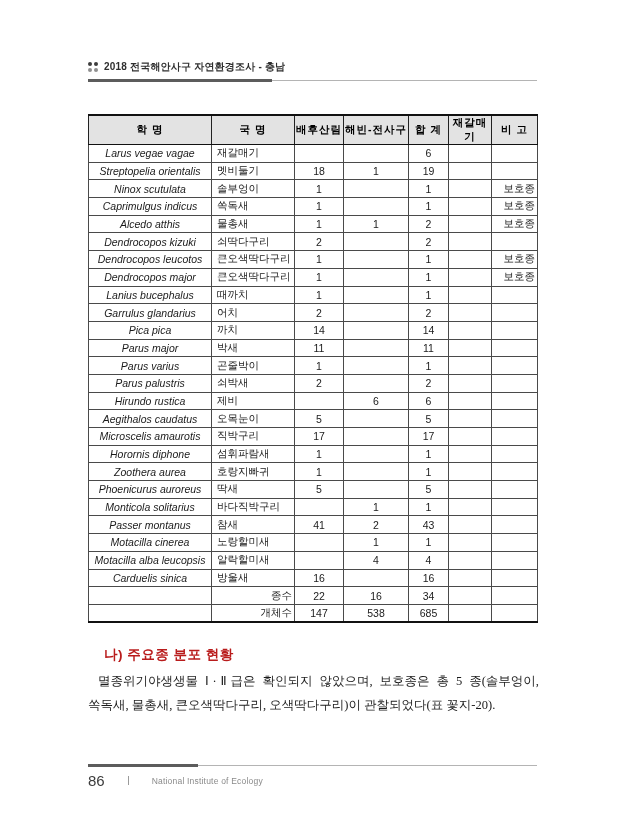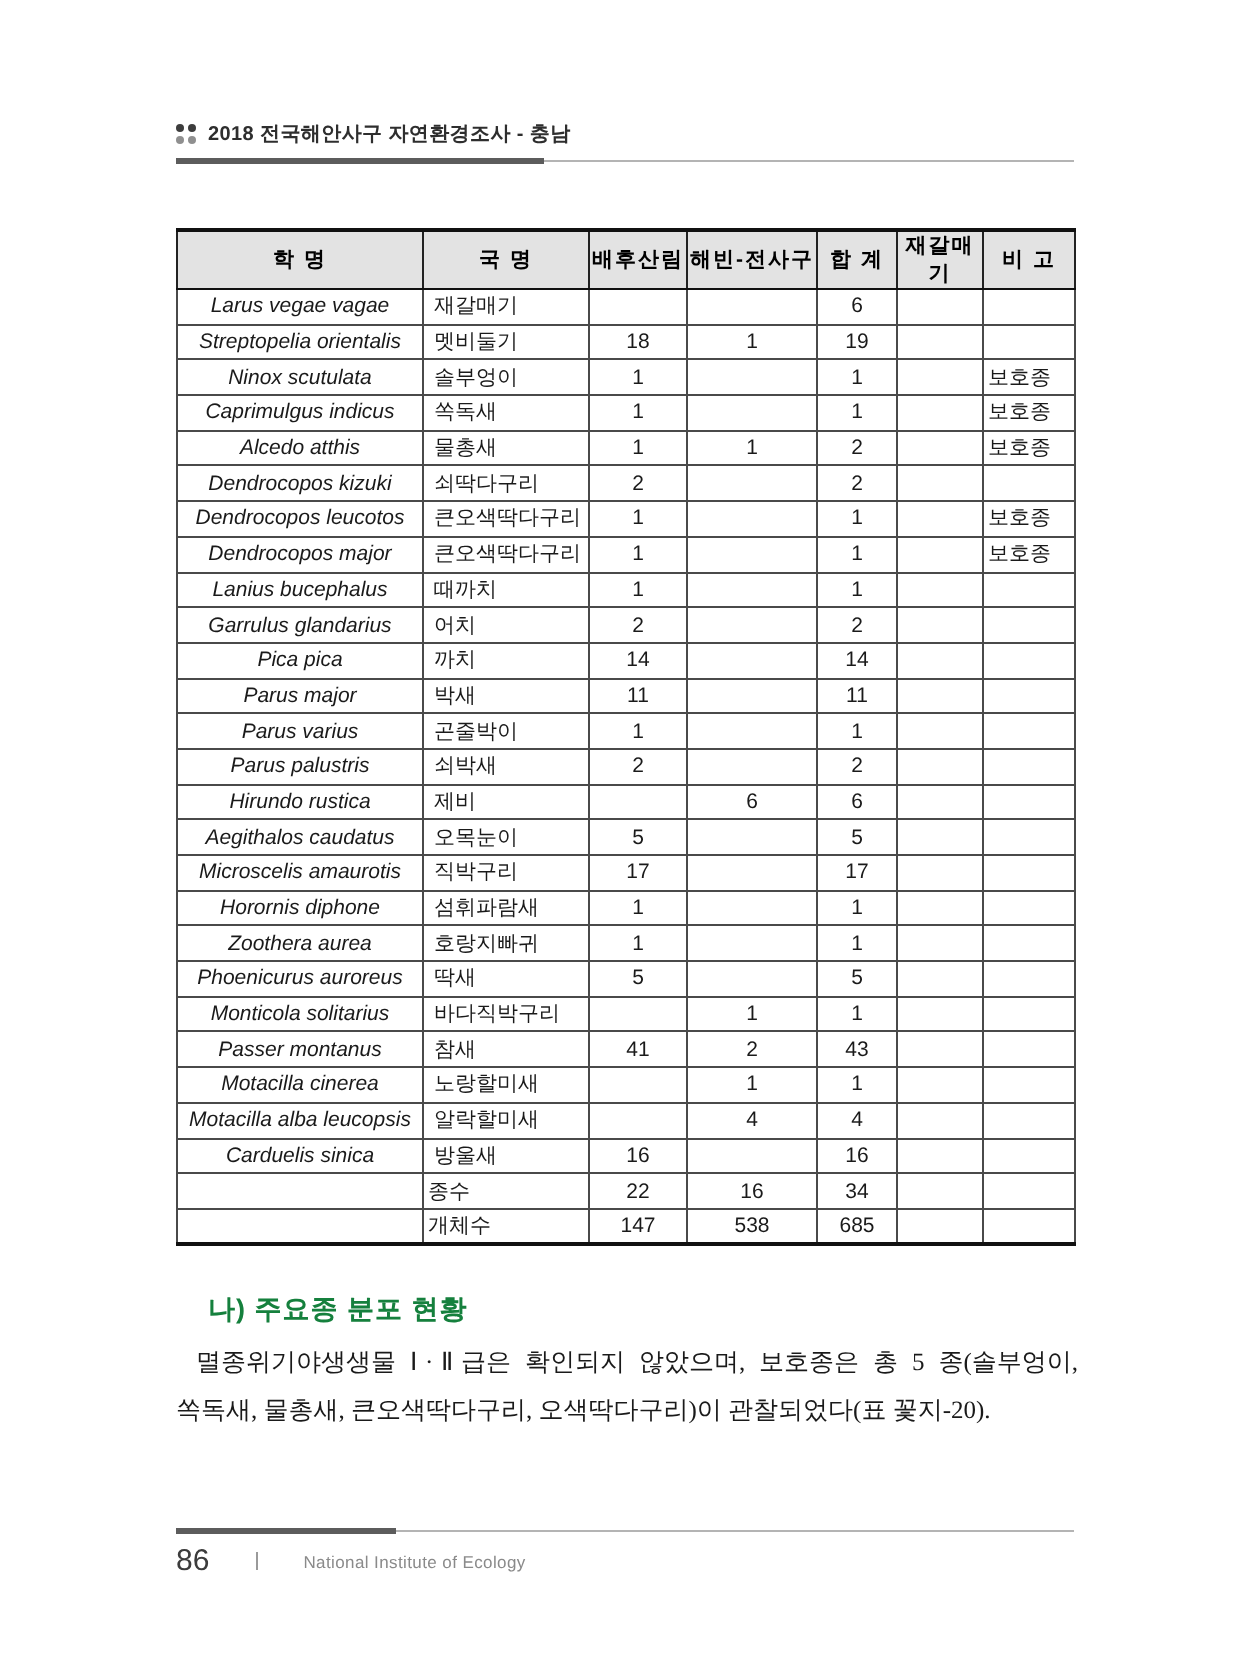--- a/index.html
+++ b/index.html
@@ -38,26 +38,26 @@
     height:23px; text-align:center; letter-spacing:1px; color:#000;
   }
   .bird-table td {
     border:1px solid #4a4a4a;
     height:17.7px; padding:0 5px;
     color:#1a1a1a; overflow:hidden; white-space:nowrap;
   }
   .bird-table td.sci { font-style:italic; text-align:center; }
   .bird-table td.kor { text-align:left; }
   .bird-table td.num { text-align:center; padding:0 2px; }
-  .bird-table td.ctr { text-align:left; padding:0 2px; }
+  .bird-table td.ctr { text-align:right; padding:0 2px; }
 
   
   .section-heading {
     position:absolute; left:104px; top:646px;
-    font-size:13.5px; font-weight:bold; color:#15803d;
+    font-size:13.5px; font-weight:bold; color:#b91c1c;
     font-family:"Liberation Sans", sans-serif; letter-spacing:0.5px;
   }
   .section-paragraph {
     position:absolute; left:88px; top:669px; width:451px;
     font-family:"Liberation Serif", serif;
     font-size:12.5px; line-height:24px; color:#1a1a1a;
     text-align:justify; text-indent:10px; word-break:keep-all;
   }
 
   

